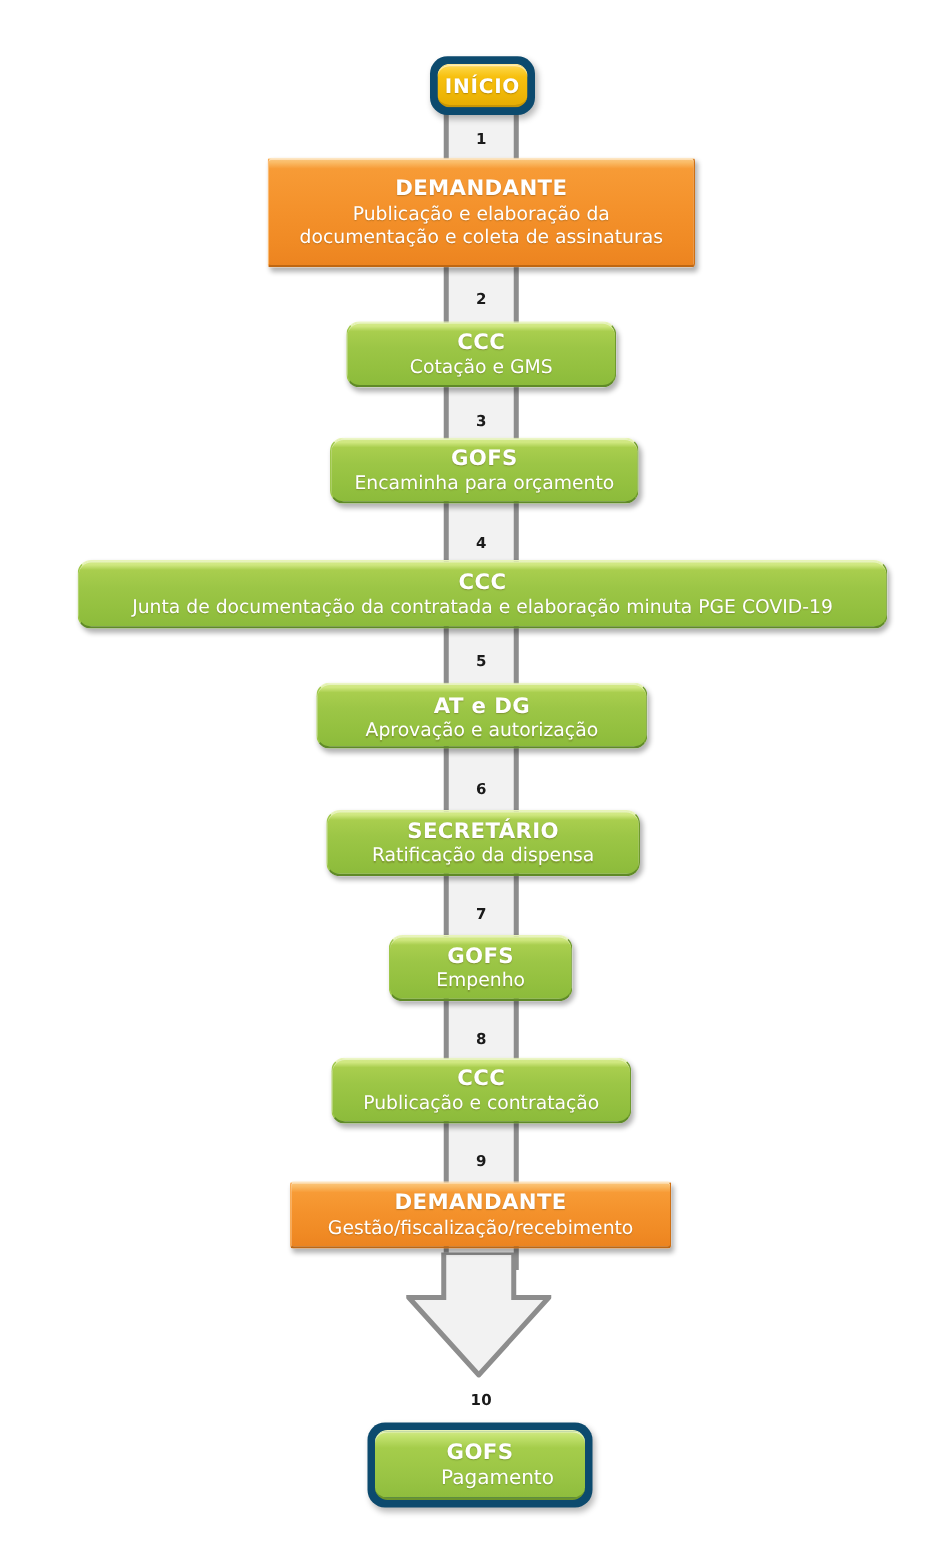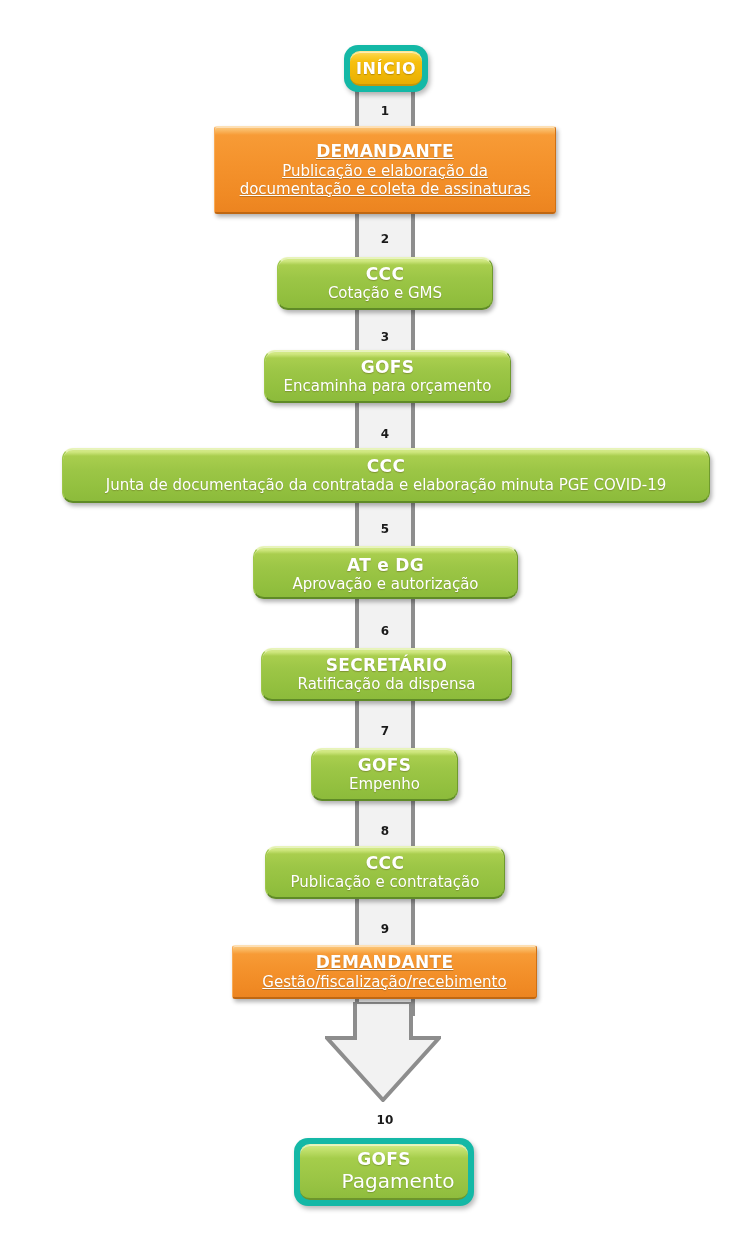--- a/index.html
+++ b/index.html
@@ -89,29 +89,28 @@
     background:
       linear-gradient(to bottom,
         #fbc77e 0px, #fabb66 3px,
         #f79b36 8px, #f4922c 45%,
         #f08a24 80%, #ec8420 100%);
     border-top:1px solid #fde0b4;
     border-left:1px solid #f9ab55;
     border-right:1px solid #cf7014;
     border-bottom:2px solid #bf6712;
     box-shadow:2px 3px 4px rgba(0,0,0,.30), inset 0 1px 0 rgba(255,255,255,.45);
-    text-decoration:underline;
   }
 
   
   .terminator{
     position:absolute;
     box-sizing:border-box;
     z-index:3;
-    background:#14b8a6;
+    background:#0c4a6e;
     border-radius:14px;
     box-shadow:2px 3px 5px rgba(0,0,0,.28);
     padding:6px;
     display:flex;
   }
   .terminator .inner{
     flex:1;
     display:flex;
     flex-direction:column;
     align-items:center;
@@ -135,21 +134,21 @@
     background:
       linear-gradient(to bottom,
         #d1e888 0px,#c3e26f 4px,
         #a5cd4b 25%,#99c444 70%,#8fbd3d 100%);
     border-top:1px solid #e6f3b5;
     border-bottom:2px solid #6c952c;
     box-shadow:inset 0 1px 0 rgba(255,255,255,.5);
   }
   .inner.grn .ttl{font-size:17px;font-weight:bold;letter-spacing:.3px;
     text-shadow:0 1px 1px rgba(70,95,20,.40);}
-  .inner.grn .sub{font-size:20px;line-height:1.25;
+  .inner.grn .sub{font-size:16px;line-height:1.25;
     text-shadow:0 1px 1px rgba(70,95,20,.35);margin-left:28px;}
 </style>
 </head>
 <body>
 
 <div class="canvas">
 
   <div class="conn" style="top:86px;height:60px;"></div>
   <div class="conn" style="top:212px;height:70px;"></div>
   <div class="conn" style="top:305px;height:70px;"></div>

